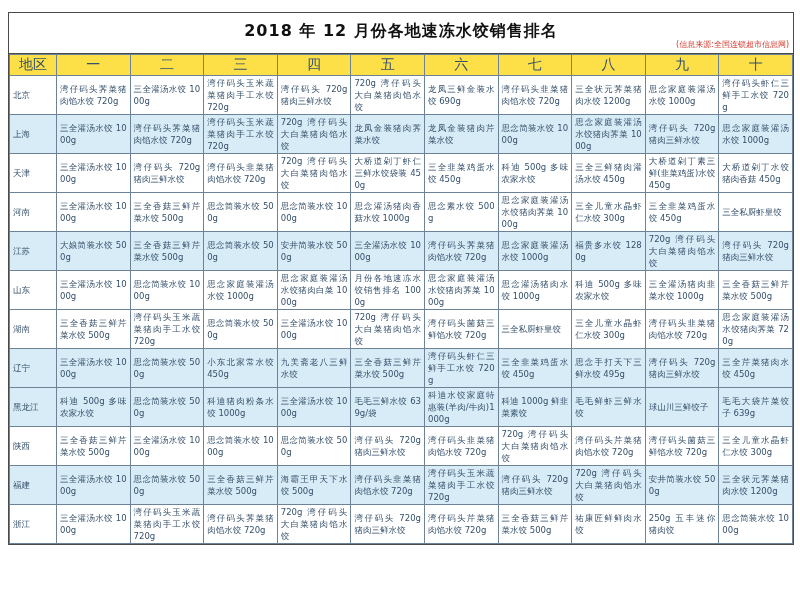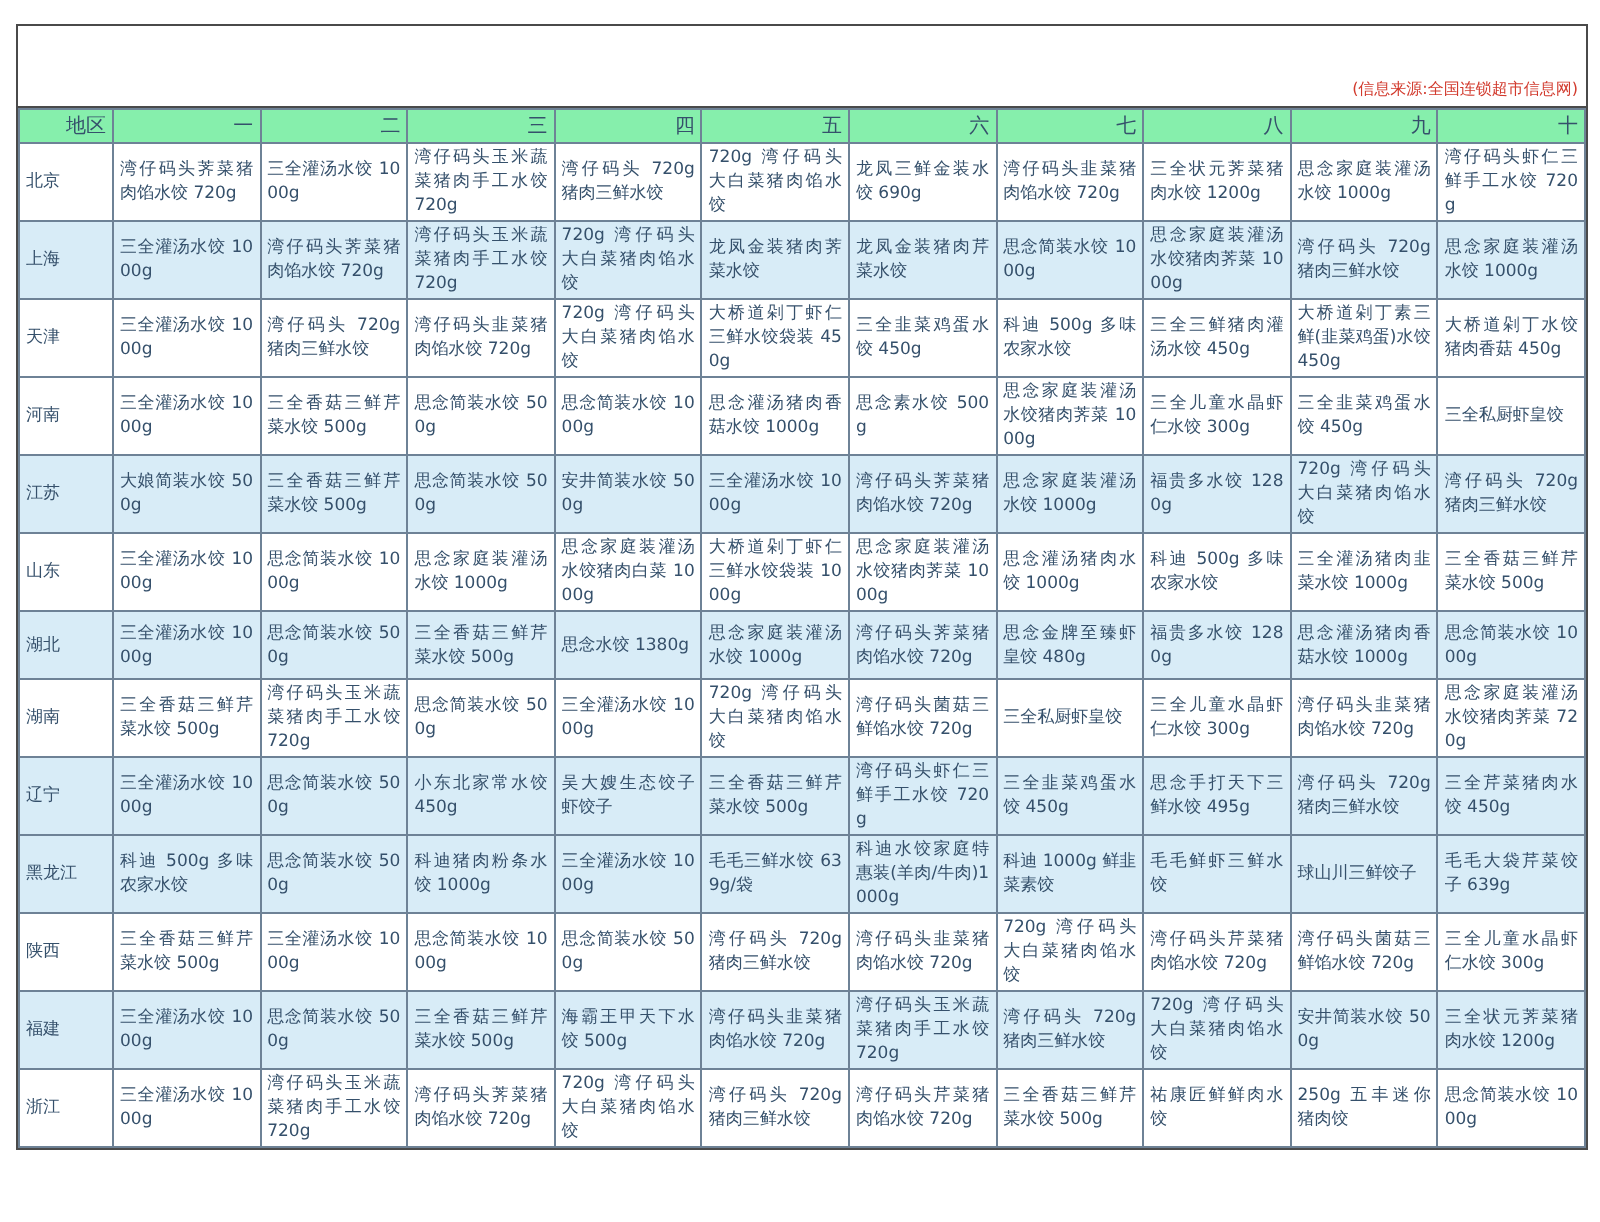--- a/index.html
+++ b/index.html
@@ -33,39 +33,40 @@
   table.rank th, table.rank td {
     border:1px solid #6e8296;
     font-weight:normal;
     color:#35506b;
     vertical-align:middle;
     padding:1px 3px 1px 3px;
     overflow:hidden;
     word-break:break-all;
   }
   table.rank th {
-    height:14px; font-size:10px; text-align:right;
-    background:#86efac;
+    height:14px; font-size:14px; text-align:center;
+    background:#fde047;
   }
   table.rank td {
     height:31px; font-size:8.5px; line-height:12px;
     text-align:justify;
   }
   table.rank td.region {
     text-align:left; font-size:8.5px; white-space:nowrap;
   }
   tr.tint td { background:#d8ecf7; }
   tr.plain td { background:#ffffff; }
   col.region-col { width:47px; }
 </style>
 </head>
 <body>
 
 <div class="sheet">
   <div class="title-row">
+    <div class="title">2018 年 12 月份各地速冻水饺销售排名</div>
     <div class="source-note">(信息来源:全国连锁超市信息网)</div>
   </div>
   <table class="rank">
     <colgroup>
         <col class="region-col">
         <col>
         <col>
         <col>
         <col>
         <col>
@@ -155,59 +156,46 @@
           <td>福贵多水饺 1280g</td>
           <td>720g 湾仔码头大白菜猪肉馅水饺</td>
           <td>湾仔码头 720g 猪肉三鲜水饺</td>
         </tr>
         <tr class="plain">
           <td class="region">山东</td>
           <td>三全灌汤水饺 1000g</td>
           <td>思念简装水饺 1000g</td>
           <td>思念家庭装灌汤水饺 1000g</td>
           <td>思念家庭装灌汤水饺猪肉白菜 1000g</td>
-          <td>大桥道剁丁虾仁三鲜水饺袋装 1000g</td>
+          <td>月份各地速冻水饺销售排名 1000g</td>
           <td>思念家庭装灌汤水饺猪肉荠菜 1000g</td>
           <td>思念灌汤猪肉水饺 1000g</td>
           <td>科迪 500g 多味农家水饺</td>
           <td>三全灌汤猪肉韭菜水饺 1000g</td>
           <td>三全香菇三鲜芹菜水饺 500g</td>
         </tr>
-        <tr class="tint">
-          <td class="region">湖北</td>
-          <td>三全灌汤水饺 1000g</td>
-          <td>思念简装水饺 500g</td>
-          <td>三全香菇三鲜芹菜水饺 500g</td>
-          <td>思念水饺 1380g</td>
-          <td>思念家庭装灌汤水饺 1000g</td>
-          <td>湾仔码头荠菜猪肉馅水饺 720g</td>
-          <td>思念金牌至臻虾皇饺 480g</td>
-          <td>福贵多水饺 1280g</td>
-          <td>思念灌汤猪肉香菇水饺 1000g</td>
-          <td>思念简装水饺 1000g</td>
-        </tr>
         <tr class="plain">
           <td class="region">湖南</td>
           <td>三全香菇三鲜芹菜水饺 500g</td>
           <td>湾仔码头玉米蔬菜猪肉手工水饺 720g</td>
           <td>思念简装水饺 500g</td>
           <td>三全灌汤水饺 1000g</td>
           <td>720g 湾仔码头大白菜猪肉馅水饺</td>
           <td>湾仔码头菌菇三鲜馅水饺 720g</td>
           <td>三全私厨虾皇饺</td>
           <td>三全儿童水晶虾仁水饺 300g</td>
           <td>湾仔码头韭菜猪肉馅水饺 720g</td>
           <td>思念家庭装灌汤水饺猪肉荠菜 720g</td>
         </tr>
         <tr class="tint">
           <td class="region">辽宁</td>
           <td>三全灌汤水饺 1000g</td>
           <td>思念简装水饺 500g</td>
           <td>小东北家常水饺 450g</td>
-          <td>吴大嫂生态饺子虾饺子</td>
+          <td>九美斋老八三鲜水饺</td>
           <td>三全香菇三鲜芹菜水饺 500g</td>
           <td>湾仔码头虾仁三鲜手工水饺 720g</td>
           <td>三全韭菜鸡蛋水饺 450g</td>
           <td>思念手打天下三鲜水饺 495g</td>
           <td>湾仔码头 720g 猪肉三鲜水饺</td>
           <td>三全芹菜猪肉水饺 450g</td>
         </tr>
         <tr class="tint">
           <td class="region">黑龙江</td>
           <td>科迪 500g 多味农家水饺</td>

